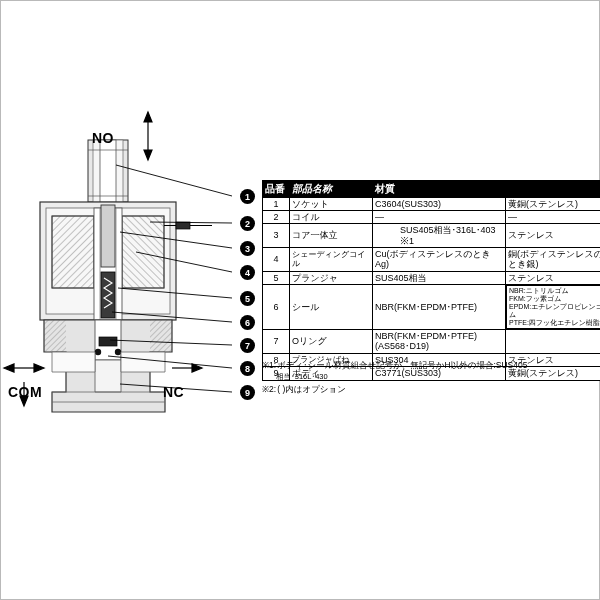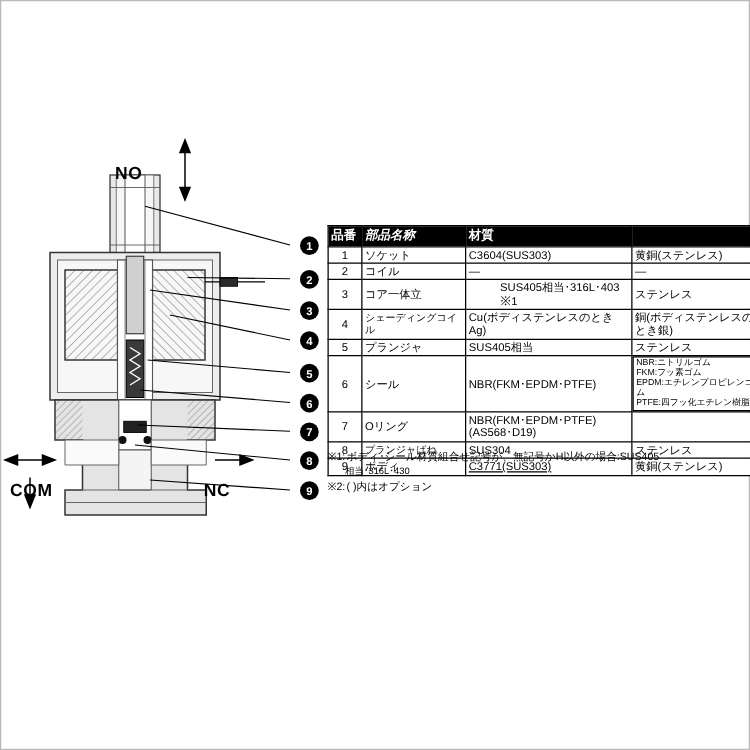--- a/index.html
+++ b/index.html
@@ -253,21 +253,21 @@
         </tr>
         <tr>
           <td class="c-num">8</td>
           <td class="c-name smaller">プランジャばね</td>
           <td class="c-mat" style="white-space: pre-line;">SUS304</td>
           <td class="c-mat2" style="white-space: pre-line;">ステンレス</td>
         </tr>
         <tr>
           <td class="c-num">9</td>
           <td class="c-name">ボディ</td>
-          <td class="c-mat" style="white-space: pre-line; text-decoration: underline;">C3771(SUS303)</td>
+          <td class="c-mat" style="white-space: pre-line;">C3771(SUS303)</td>
           <td class="c-mat2" style="white-space: pre-line;">黄銅(ステンレス)</td>
         </tr>
       </tbody>
   </table>
 </div>
 
 <div class="notes">
   <div class="n-row">
     <span class="n-key">※1:</span>
     <span class="n-val">ボディ･シール材質組合せ記号が、無記号かH以外の場合:SUS405</span>

